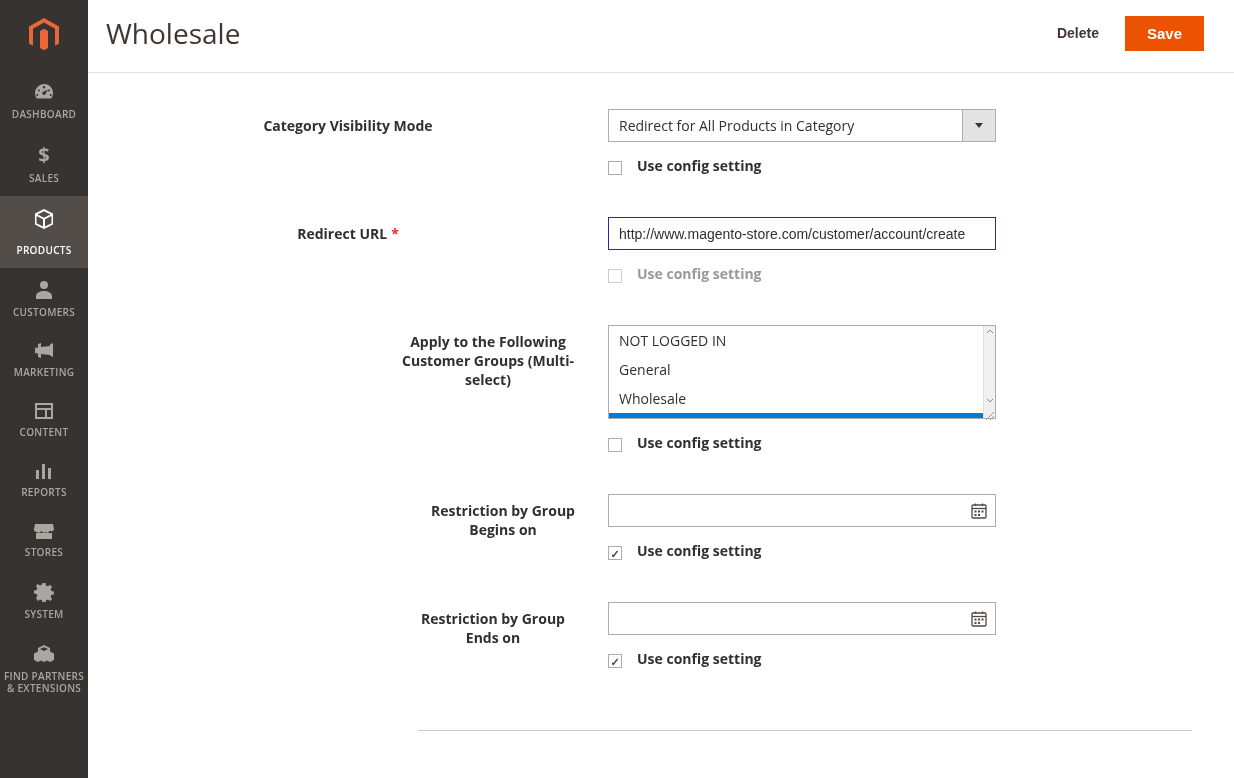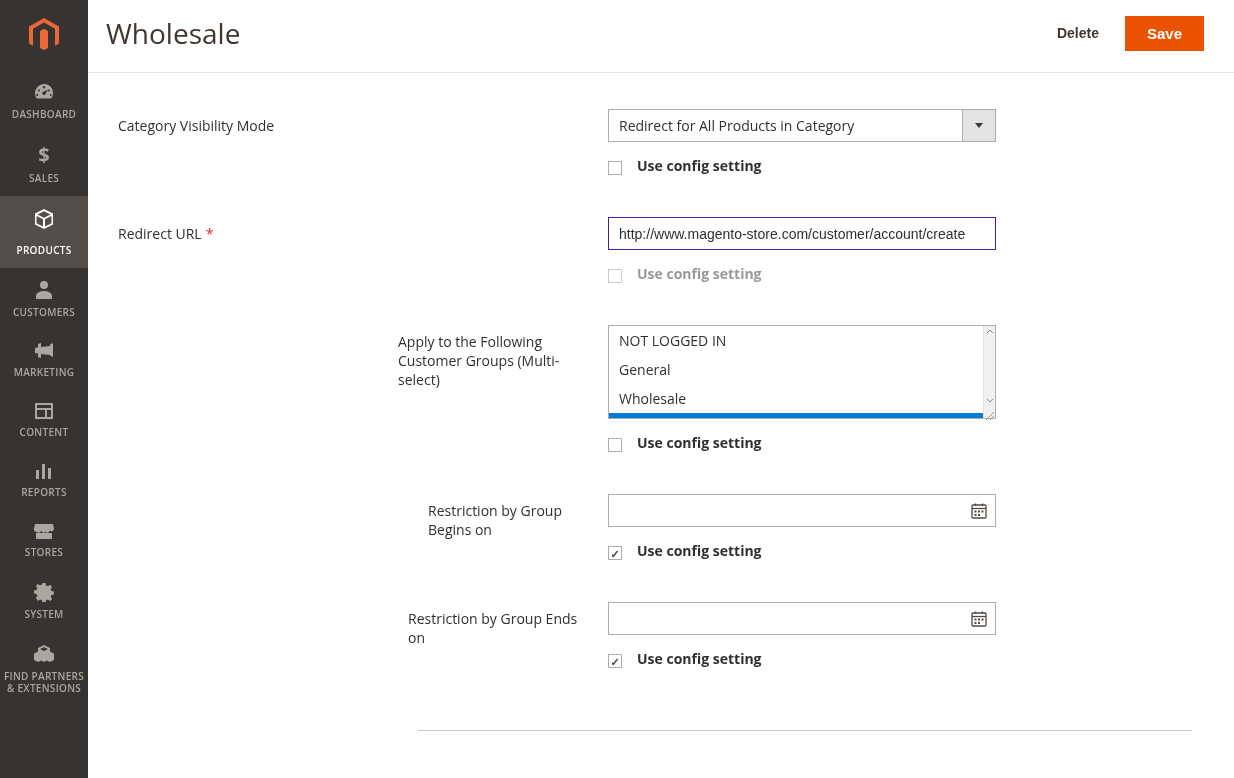--- a/index.html
+++ b/index.html
@@ -15,21 +15,21 @@
     
     .main { flex: 1; background: #fff; }
     .topbar { display: flex; align-items: center; justify-content: space-between; padding: 14px 30px 20px 18px; border-bottom: 1px solid #e3e3e3; }
     .page-title { font-size: 28px; font-weight: 400; color: #41362f; }
     .actions { display: flex; align-items: center; gap: 26px; }
     .btn-delete { color: #41362f; font-weight: 600; cursor: pointer; background: none; border: none; font-size: 14px; }
     .btn-save { background: #eb5202; color: #fff; border: none; padding: 9px 22px; font-size: 15px; font-weight: 600; cursor: pointer; }
     
     .form-area { padding: 36px 30px 0 30px; }
     .form-row { display: flex; margin-bottom: 8px; }
-    .form-label-col { width: 490px; text-align: left; padding-right: 30px; padding-top: 8px; font-weight: 400; color: #303030; font-size: 14px; line-height: 1.35; }
+    .form-label-col { width: 490px; text-align: center; padding-right: 30px; padding-top: 8px; font-weight: 700; color: #303030; font-size: 14px; line-height: 1.35; }
     .form-input-col { width: 388px; }
     .req { color: #e02b27; margin-left: 4px; }
     
     .select-wrap { display: flex; }
     .select-main { flex: 1; border: 1px solid #adadad; height: 33px; padding: 0 10px; display: flex; align-items: center; background: #fff; color: #303030; }
     .select-toggle { width: 33px; border: 1px solid #adadad; border-left: none; background: #e3e3e3; display: flex; align-items: center; justify-content: center; cursor: pointer; }
     .text-input { width: 100%; border: 1px solid #4c1d95; height: 33px; padding: 0 10px; color: #303030; font-size: 14px; }
     .date-input { display: flex; align-items: center; border: 1px solid #adadad; height: 33px; background: #fff; }
     .date-input .date-field { flex: 1; }
     .date-input .cal-btn { width: 32px; display: flex; align-items: center; justify-content: center; border: none; background: transparent; cursor: pointer; }

